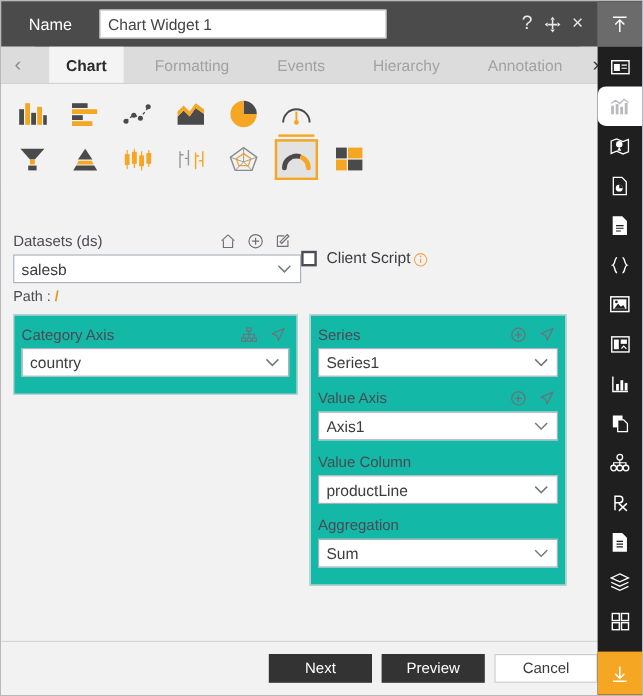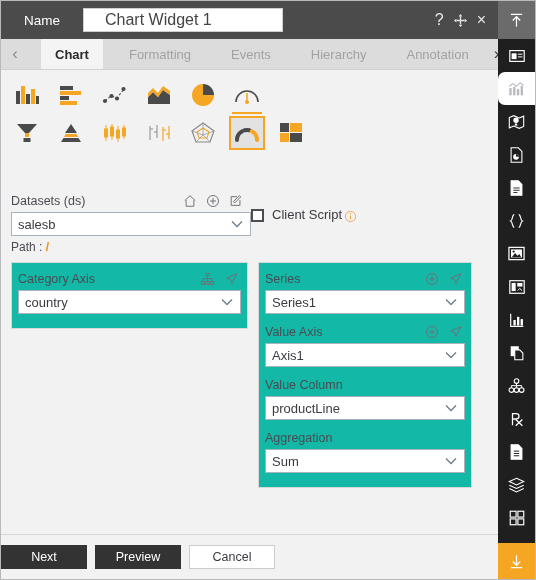--- a/index.html
+++ b/index.html
@@ -44,29 +44,29 @@
     flex: none;
   }
   .titlebar .name-label {
     color: #ffffff;
     font-size: 13.5px;
     width: 82px;
     text-align: center;
     flex: none;
   }
   .name-input {
-    width: 200px;
+    width: 239px;
     height: 24px;
     background: #ffffff;
     border: 1px solid #cfcfcf;
     box-sizing: border-box;
     display: flex;
     align-items: center;
-    padding-left: 21px;
-    font-size: 16px;
+    padding-left: 6px;
+    font-size: 13px;
     color: #444;
     flex: none;
   }
   .title-actions {
     margin-left: auto;
     display: flex;
     align-items: center;
     gap: 9px;
     padding-right: 6px;
   }
@@ -251,21 +251,21 @@
     padding-right: 2px;
   }
 
   
   .footer {
     height: 44px;
     background: #f2f2f2;
     border-top: 1px solid #d6d6d6;
     display: flex;
     align-items: center;
-    justify-content: flex-start;
+    justify-content: flex-end;
     gap: 8px;
     flex: none;
   }
   .btn {
     height: 24px;
     min-width: 86px;
     display: inline-flex;
     align-items: center;
     justify-content: center;
     font-size: 12.5px;

